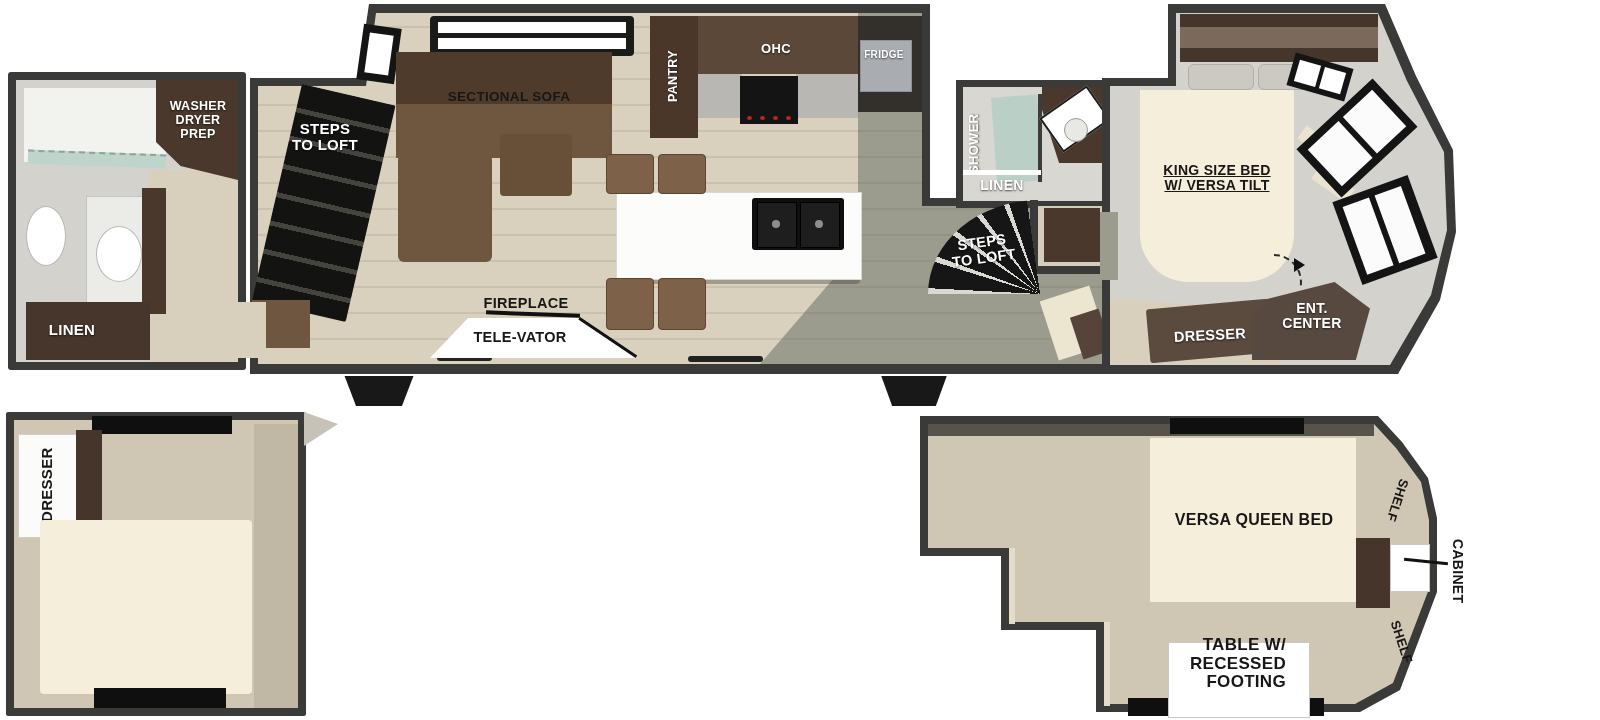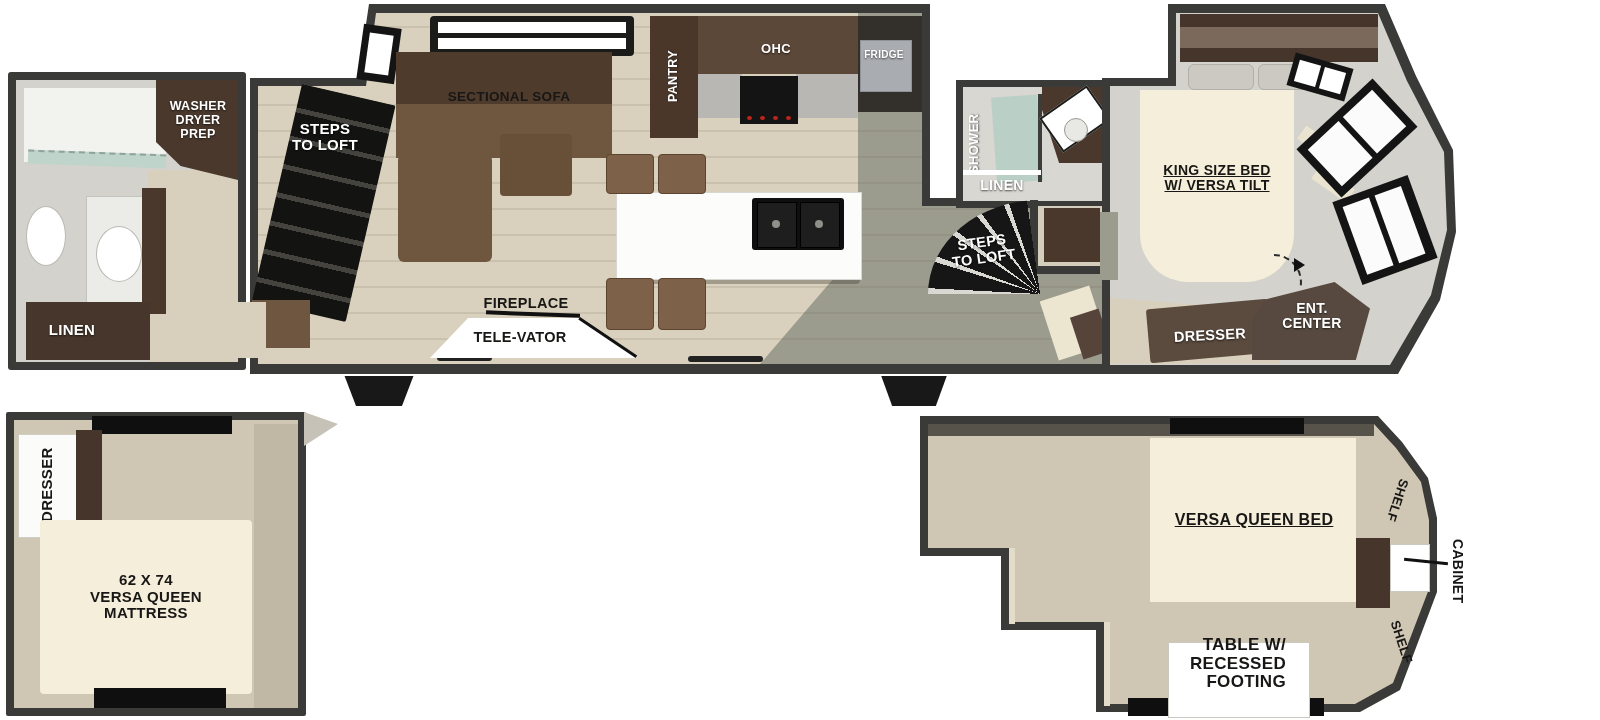--- a/index.html
+++ b/index.html
@@ -159,33 +159,30 @@
 
   <div class="a" style="left:6px;top:412px;width:300px;height:304px;background:#3a3a38;border-radius:2px;"></div>
   <div class="a" style="left:304px;top:412px;width:34px;height:34px;background:#c6c2b8;clip-path:polygon(0 0,100% 35%,0 100%);"></div>
   <div class="a" style="left:14px;top:420px;width:284px;height:288px;background:#cfc7b4;"></div>
   <div class="a" style="left:254px;top:424px;width:44px;height:284px;background:#c0b8a5;"></div>
   <div class="a" style="left:92px;top:416px;width:140px;height:18px;background:#0f0f0f;"></div>
   <div class="a" style="left:18px;top:434px;width:58px;height:102px;background:#fbfbf9;border:1px solid #cfcfc8;"></div>
   <div class="lbl bk vup" style="left:18px;top:434px;width:58px;height:102px;font-size:15px;">DRESSER</div>
   <div class="a" style="left:76px;top:430px;width:26px;height:106px;background:#46352a;"></div>
   <div class="a" style="left:40px;top:520px;width:212px;height:174px;background:#f4eedb;border-radius:4px;"></div>
-  <div class="lbl bk" style="left:60px;top:566px;width:172px;height:62px;font-size:15px;">62 X 74
-VERSA QUEEN
-MATTRESS</div>
   <div class="a" style="left:94px;top:688px;width:132px;height:20px;background:#0f0f0f;"></div>
 
   <div class="a" style="left:0;top:0;width:1600px;height:720px;background:#3a3a38;clip-path:polygon(920px 416px,1378px 416px,1402px 442px,1428px 478px,1437px 518px,1437px 592px,1400px 690px,1360px 712px,1096px 712px,1096px 630px,1001px 630px,1001px 556px,920px 556px);"></div>
   <div class="a" style="left:0;top:0;width:1600px;height:720px;background:#cfc7b4;clip-path:polygon(928px 424px,1374px 424px,1396px 448px,1421px 482px,1429px 520px,1429px 589px,1393px 683px,1355px 704px,1104px 704px,1104px 622px,1009px 622px,1009px 548px,928px 548px);"></div>
   <div class="a" style="left:928px;top:424px;width:446px;height:12px;background:#57534b;"></div>
   <div class="a" style="left:1170px;top:418px;width:134px;height:16px;background:#0f0f0f;"></div>
   <div class="a" style="left:1009px;top:548px;width:6px;height:76px;background:#e3dcc9;"></div>
   <div class="a" style="left:1104px;top:622px;width:6px;height:84px;background:#e3dcc9;"></div>
   <div class="a" style="left:1150px;top:438px;width:206px;height:164px;background:#f4eedb;"></div>
-  <div class="lbl bk" style="left:1160px;top:510px;width:188px;height:20px;font-size:16px;text-decoration:underline;">VERSA QUEEN BED</div>
+  <div class="lbl bk" style="left:1160px;top:510px;width:188px;height:20px;font-size:16px;">VERSA QUEEN BED</div>
   <div class="a" style="left:1356px;top:538px;width:34px;height:70px;background:#46352a;"></div>
   <div class="a" style="left:1390px;top:544px;width:38px;height:46px;background:#fff;border:1px solid #c9c9c2;"></div>
   <div class="lbl bk vdn" style="left:1386px;top:468px;width:22px;height:64px;font-size:13px;transform:rotate(18deg);">SHELF</div>
   <div class="lbl bk vdn" style="left:1390px;top:608px;width:22px;height:68px;font-size:13px;transform:rotate(-18deg);">SHELF</div>
   <div class="lbl bk vdn" style="left:1446px;top:526px;width:22px;height:90px;font-size:14px;">CABINET</div>
   <div class="a" style="left:1404px;top:560px;width:44px;height:3px;background:#111;transform:rotate(6deg);"></div>
   <div class="a" style="left:1128px;top:698px;width:196px;height:18px;background:#0f0f0f;"></div>
   <div class="a" style="left:1168px;top:642px;width:140px;height:74px;background:#fff;border:1px solid #c9c9c2;"></div>
   <div class="lbl bk" style="left:1172px;top:635px;width:132px;height:58px;font-size:17px;text-align:right;">TABLE W/
 RECESSED

